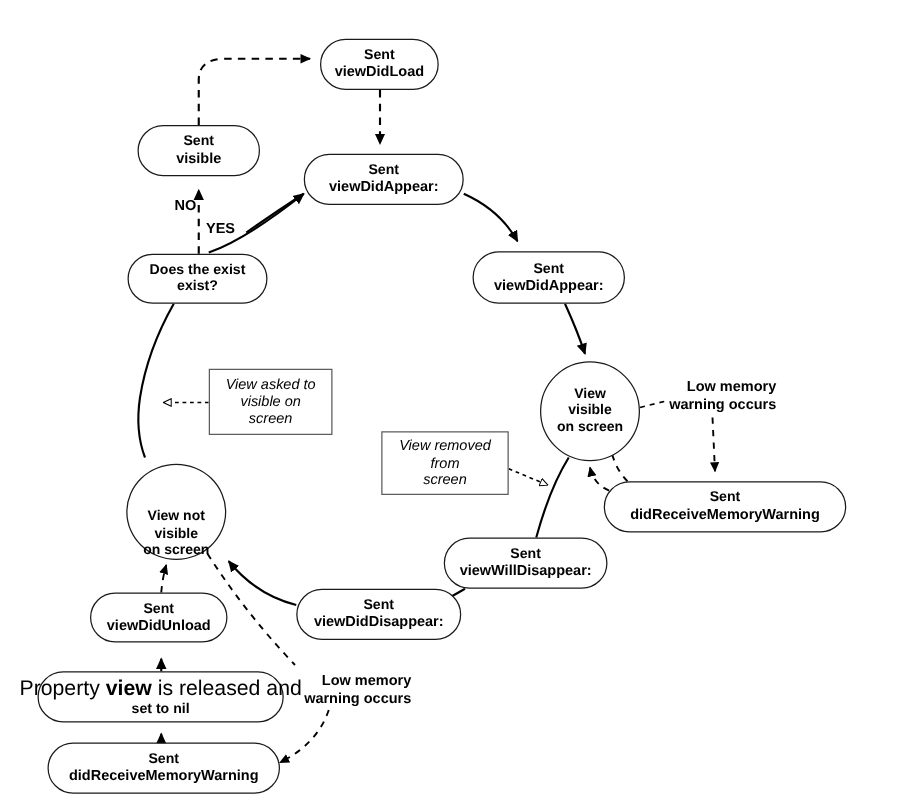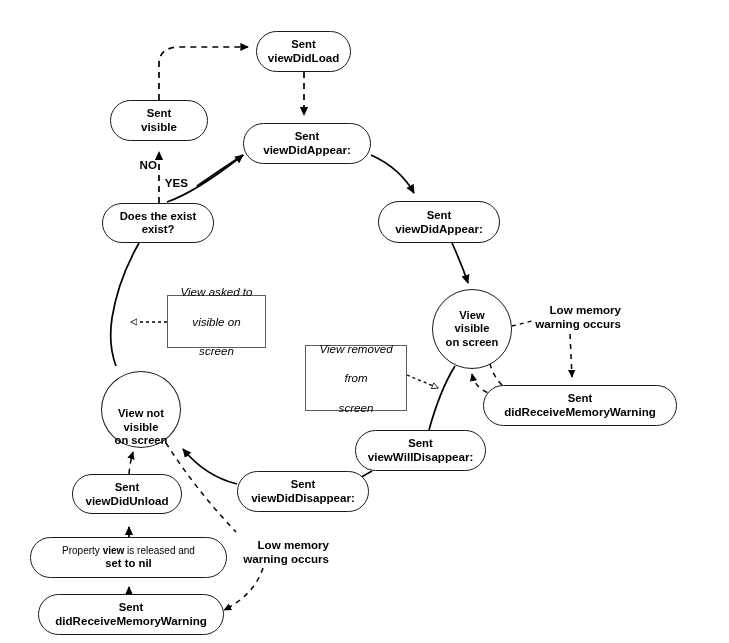--- a/index.html
+++ b/index.html
@@ -42,31 +42,30 @@
   }
   .node.stadium {
     border-radius: 999px;
   }
   .node.circle {
     border-radius: 50%;
   }
   .node.rect {
     border-radius: 0;
     border: 1.6px solid #5c5c5c;
-    gap: 16px;
   }
   .node .ln {
     display: block;
     white-space: nowrap;
   }
   .n-reg { font-size: 11.3px; font-weight: 700; }
   .n-bold { font-size: 11.6px; font-weight: 700; }
   .n-italic { font-size: 11.6px; font-style: italic; font-weight: 400; }
   .circle .n-reg { font-size: 11.2px; }
-  .mixed { font-size: 10px; font-weight: 400; white-space: nowrap; }
+  .mixed { font-size: 17px; font-weight: 400; white-space: nowrap; }
   .mixed b { font-weight: 700; }
 
   .edge-label {
     position: absolute;
     font-size: 11.6px;
     font-weight: 700;
     color: #000000;
     line-height: 1.2;
     text-align: right;
     white-space: nowrap;
@@ -163,21 +162,21 @@
       <div class="node circle" style="left: 432px; top: 289px; width: 80px; height: 80px;">
         <span class="ln n-reg">View</span>
         <span class="ln n-reg">visible</span>
         <span class="ln n-reg">on screen</span>
       </div>
       <div class="node rect" style="left: 167px; top: 295px; width: 99px; height: 53px;">
         <span class="ln n-italic">View asked to</span>
         <span class="ln n-italic">visible on</span>
         <span class="ln n-italic">screen</span>
       </div>
-      <div class="node rect" style="left: 305px; top: 345px; width: 102px; height: 66px;">
+      <div class="node rect" style="left: 305px; top: 345px; width: 102px; height: 51px;">
         <span class="ln n-italic">View removed</span>
         <span class="ln n-italic">from</span>
         <span class="ln n-italic">screen</span>
       </div>
       <div class="node stadium" style="left: 483px; top: 385px; width: 194px; height: 41px;">
         <span class="ln n-reg">Sent</span>
         <span class="ln n-bold">didReceiveMemoryWarning</span>
       </div>
       <div class="node circle" style="left: 101px; top: 371px; width: 80px; height: 77px; justify-content: flex-end;">
         <span class="ln n-reg">View not</span>

